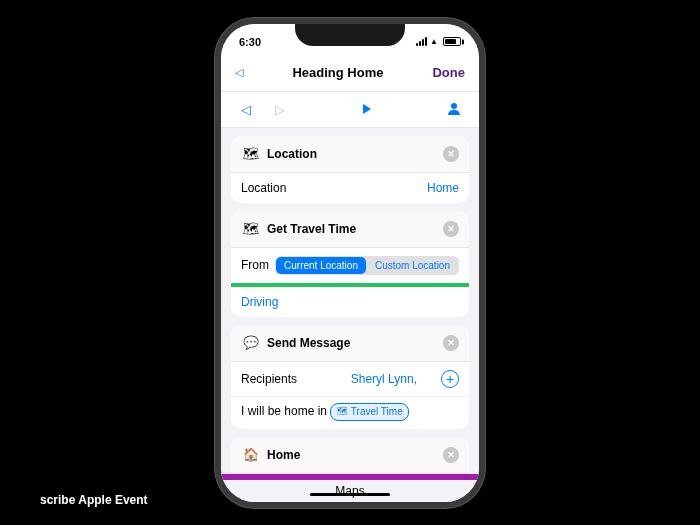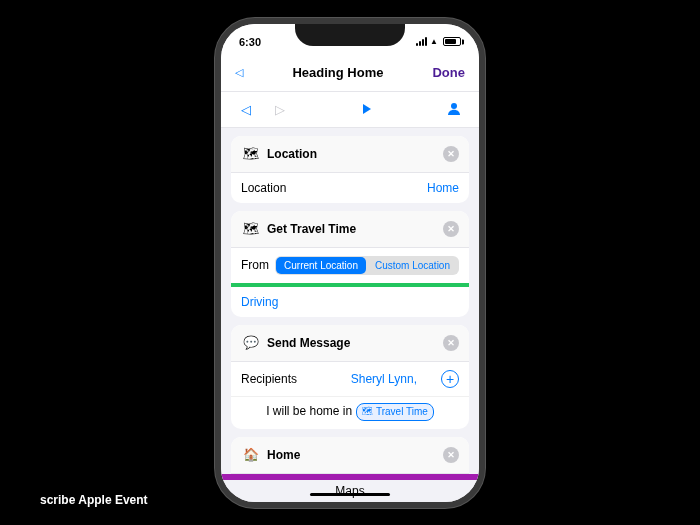--- a/index.html
+++ b/index.html
@@ -332,21 +332,20 @@
       background: transparent;
       color: #007AFF;
     }
 
     
     .message-text {
       font-size: 12px;
       color: #000;
       padding: 6px 10px 8px 10px;
       line-height: 1.4;
-      text-align: center;
     }
 
     .travel-time-chip {
       display: inline-flex;
       align-items: center;
       gap: 3px;
       background: #e8f0ff;
       border: 1px solid #007AFF;
       border-radius: 8px;
       padding: 1px 5px;

